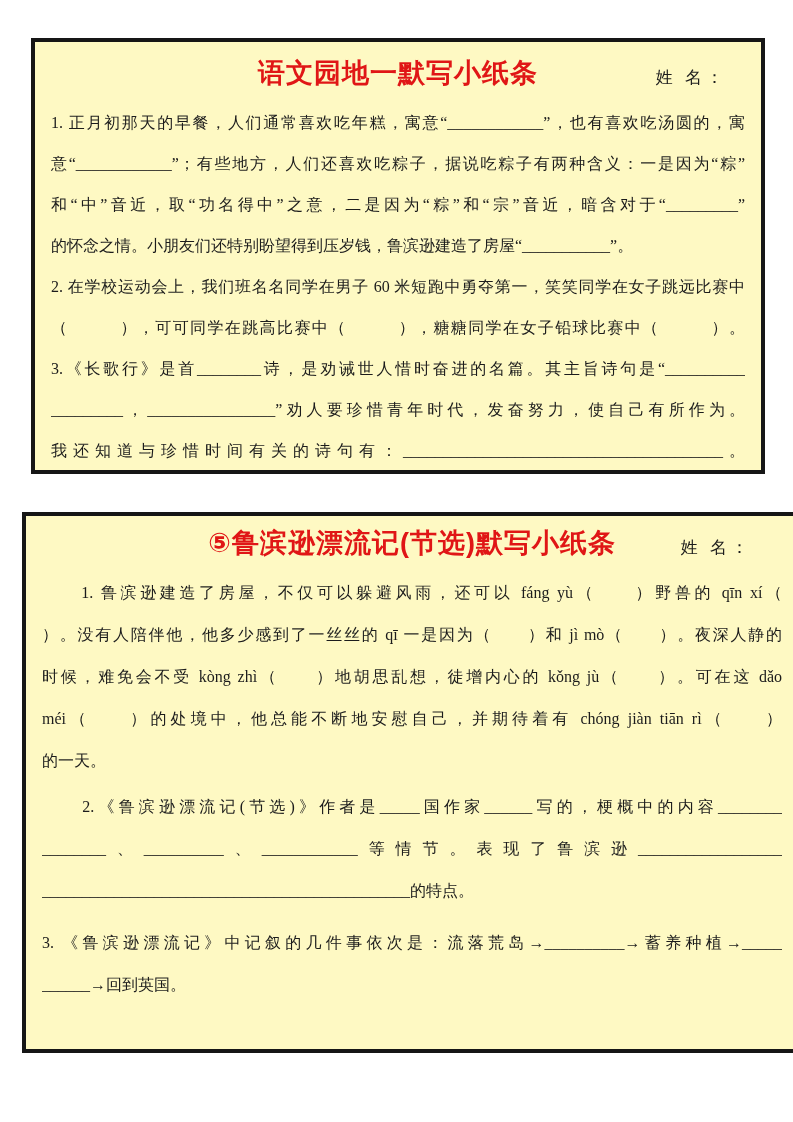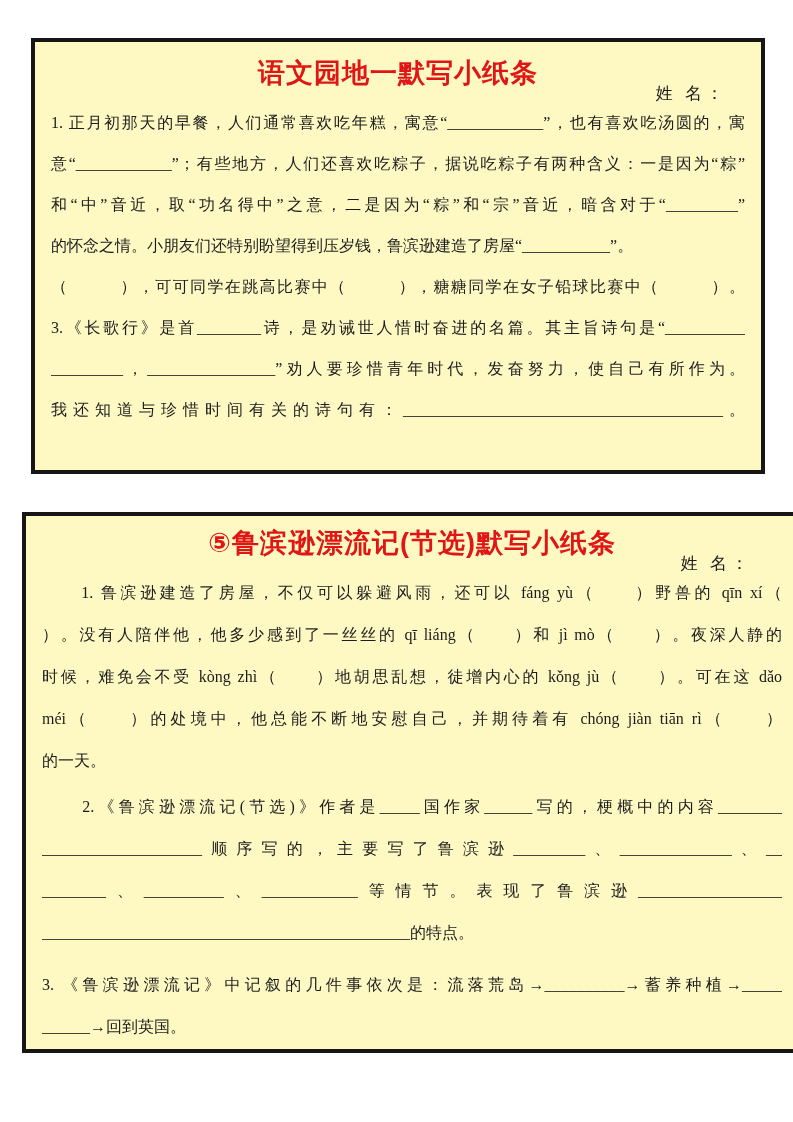--- a/index.html
+++ b/index.html
@@ -15,21 +15,21 @@
   .head{position:relative;text-align:center;}
   .box1 .head{margin-top:14px;height:44px;}
   .box2 .head{margin-top:10px;height:44px;}
   .title{
     display:inline-block;
     font-family:"Liberation Sans","DejaVu Sans",sans-serif;
     font-weight:700;font-size:27px;letter-spacing:1px;color:#e01616;
     line-height:34px;
   }
   .name{
-    position:absolute;top:26px;font-size:17px;letter-spacing:4px;color:#1c1c1c;
+    position:absolute;top:10px;font-size:17px;letter-spacing:4px;color:#1c1c1c;
     font-family:"Liberation Serif","DejaVu Serif",serif;
   }
   .box1 .name{right:34px;}
   .box2 .name{right:46px;}
   .content{padding:0 16px;margin-top:2px;}
   .line{
     font-size:16px;line-height:41px;height:41px;overflow:hidden;
     white-space:normal;
   }
   .box2 .line{line-height:42px;height:42px;}
@@ -45,40 +45,40 @@
   <section class="box box1" style="border-color: rgb(22, 22, 22);">
     <div class="head">
       <span class="title" style="color: rgb(224, 22, 22);">语文园地一默写小纸条</span>
       <span class="name">姓 名：</span>
     </div>
     <div class="content">
       <div class="line j">1. 正月初那天的早餐，人们通常喜欢吃年糕，寓意“____________”，也有喜欢吃汤圆的，寓</div>
       <div class="line j">意“____________”；有些地方，人们还喜欢吃粽子，据说吃粽子有两种含义：一是因为“粽”</div>
       <div class="line j">和“中”音近，取“功名得中”之意，二是因为“粽”和“宗”音近，暗含对于“_________”</div>
       <div class="line">的怀念之情。小朋友们还特别盼望得到压岁钱，鲁滨逊建造了房屋“___________”。</div>
+      <div class="line j">2. 在学校运动会上，我们班名名同学在男子 60 米短跑中勇夺第一，笑笑同学在女子跳远比赛中</div>
       <div class="line j">（　　　），可可同学在跳高比赛中（　　　），糖糖同学在女子铅球比赛中（　　　）。</div>
       <div class="line j">3.《长歌行》是首________诗，是劝诫世人惜时奋进的名篇。其主旨诗句是“__________</div>
       <div class="line j">_________，________________”劝人要珍惜青年时代，发奋努力，使自己有所作为。</div>
       <div class="line j">我还知道与珍惜时间有关的诗句有：________________________________________。</div>
     </div>
   </section>
 
   <section class="box box2" style="border-color: rgb(22, 22, 22);">
     <div class="head">
       <span class="title" style="color: rgb(224, 22, 22);">⑤鲁滨逊漂流记(节选)默写小纸条</span>
       <span class="name">姓 名：</span>
     </div>
     <div class="content">
       <div class="line j">　　1. 鲁滨逊建造了房屋，不仅可以躲避风雨，还可以 fáng yù（　　）野兽的 qīn xí（</div>
-      <div class="line j">）。没有人陪伴他，他多少感到了一丝丝的 qī liáng（　　）和 jì mò（　　）。夜深人静的</div>
+      <div class="line j">）。没有人陪伴他，他多少感到了一丝丝的 qī 一是因为（　　）和 jì mò（　　）。夜深人静的</div>
       <div class="line j">时候，难免会不受 kòng zhì（　　）地胡思乱想，徒增内心的 kǒng jù（　　）。可在这 dǎo</div>
       <div class="line j">méi（　　）的处境中，他总能不断地安慰自己，并期待着有 chóng jiàn tiān rì（　　）</div>
       <div class="line">的一天。</div>
       <div class="line j gap-sm">　　2.《鲁滨逊漂流记(节选)》作者是_____国作家______写的，梗概中的内容________</div>
-      <div class="line j">____________________顺序写的，主要写了鲁滨逊_________、______________、__</div>
       <div class="line j">________、__________、____________等情节。表现了鲁滨逊__________________</div>
       <div class="line">______________________________________________的特点。</div>
       <div class="line j gap-md">3. 《鲁滨逊漂流记》中记叙的几件事依次是：流落荒岛→__________→蓄养种植→_____</div>
       <div class="line">______→回到英国。</div>
     </div>
   </section>
 
 </div>
 
 </body></html>

